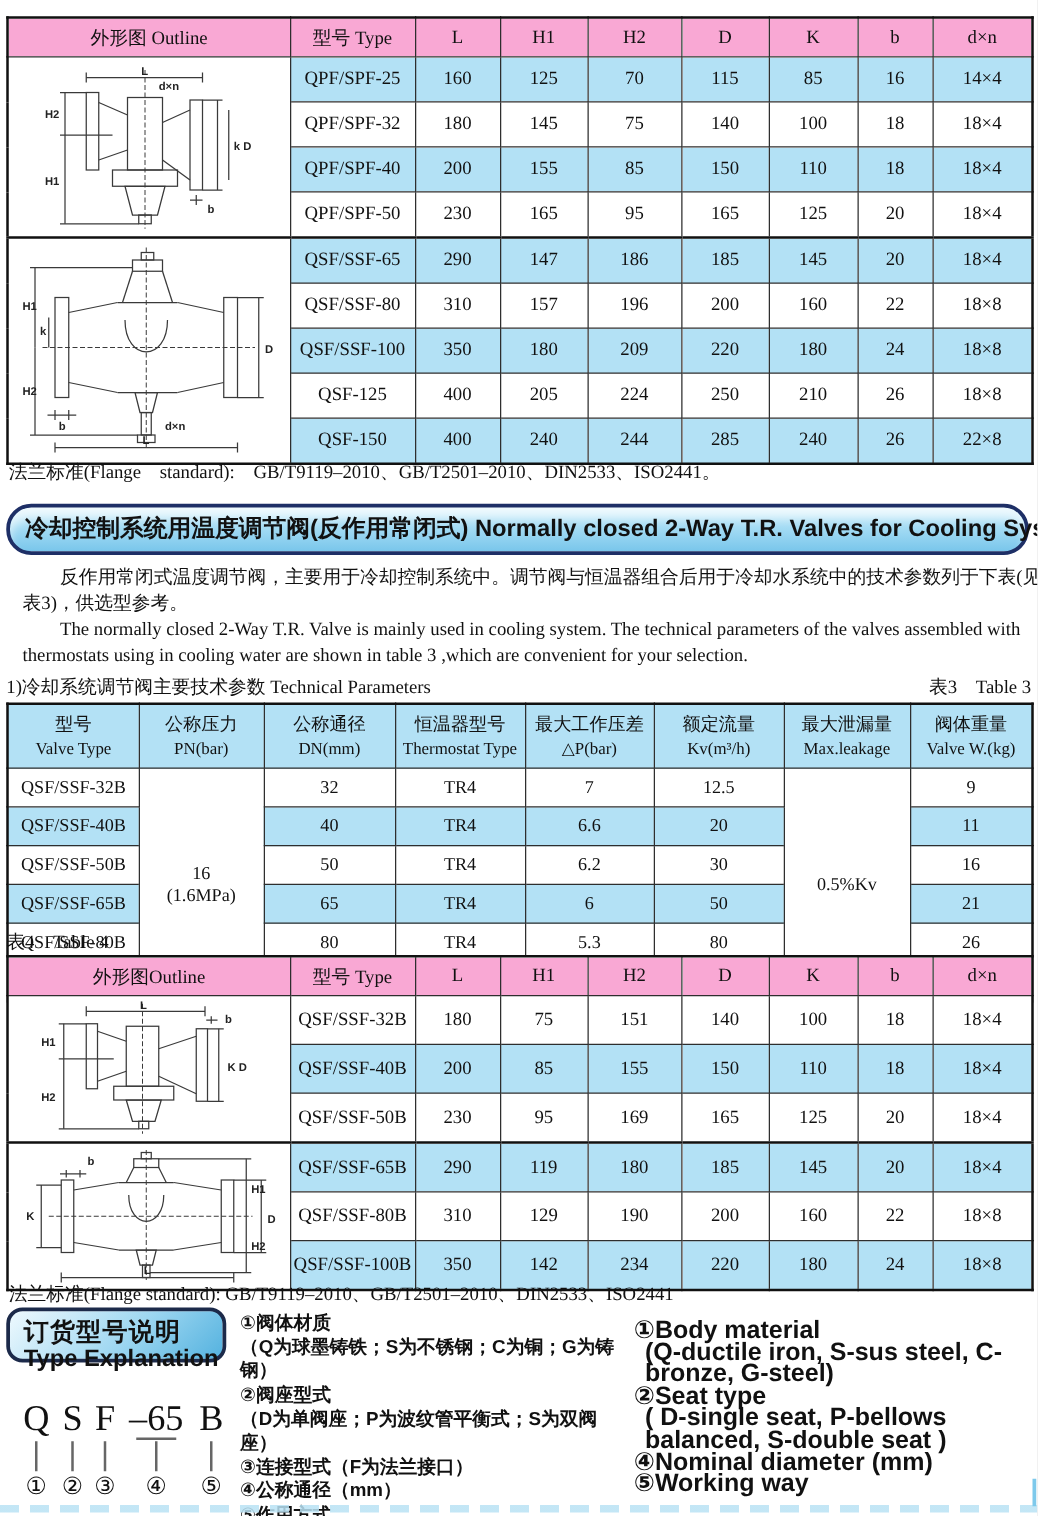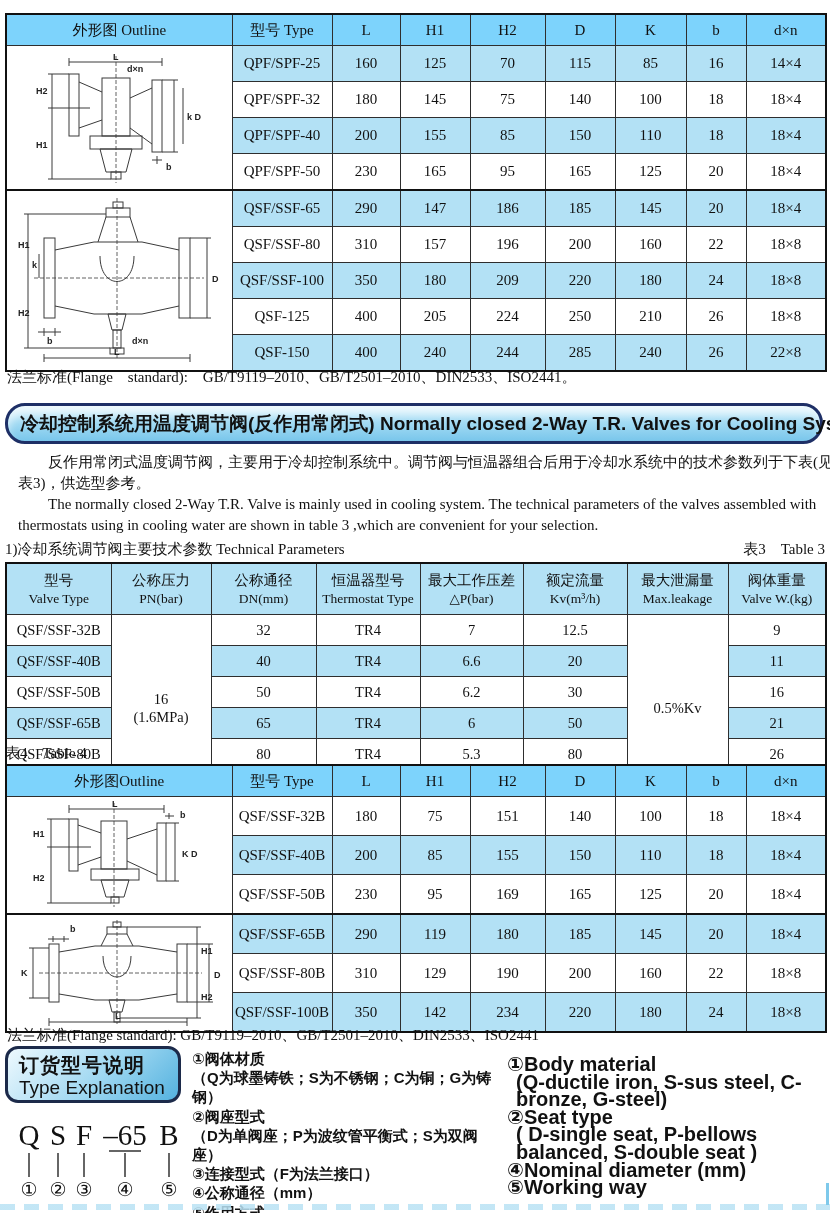--- a/index.html
+++ b/index.html
@@ -3,21 +3,21 @@
 <meta charset="utf-8">
 <style>
   html,body{margin:0;padding:0;background:#e8e8e8;}
   #page{position:relative;width:830px;height:1213px;background:#ffffff;overflow:hidden;
         font-family:"Liberation Serif","DejaVu Serif",serif;color:#111;}
   
   table{border-collapse:collapse;table-layout:fixed;background:#fff;}
   .dimtable{position:absolute;left:5px;width:820px;border:2px solid #111;}
   .dimtable th,.dimtable td{border:1px solid #2e2e2e;text-align:center;vertical-align:middle;
         font-size:15px;font-weight:normal;padding:0;overflow:hidden;}
-  .dimtable thead th{height:30px;background:#7dd3fc;}
+  .dimtable thead th{height:30px;background:#f9a8d4;}
   #t1 tbody td{height:35px;}
   #t4 tbody td{height:38px;}
   tr.b td{background:#b3e1f5;}
   tr.b td.outline, td.outline{background:#fff;}
   tr.sep > td{border-top:2.5px solid #111;}
   td.outline{vertical-align:middle;text-align:center;}
   
   #t3{position:absolute;left:5px;top:562px;width:820px;border:2px solid #111;}
   #t3 th,#t3 td{border:1px solid #2e2e2e;text-align:center;vertical-align:middle;padding:4px;}
   #t3 thead th{height:42px;background:#b3e1f5;font-weight:normal;}
@@ -31,26 +31,26 @@
         border:3px solid #1e2f66;border-radius:20px;
         background:linear-gradient(180deg,#d9f2fc 0%,#a5dcf4 45%,#79c6eb 100%);
         box-shadow:inset 0 8px 8px rgba(255,255,255,.6);
         font-family:"Liberation Sans","DejaVu Sans",sans-serif;font-weight:bold;font-size:19px;
         line-height:35px;white-space:nowrap;padding-left:12px;}
   .intro{position:absolute;left:18px;top:452px;width:821px;font-size:15px;line-height:21px;}
   .intro p{margin:0;text-indent:2em;}
   .secline{position:absolute;left:5px;width:820px;display:flex;justify-content:space-between;
         font-size:15px;white-space:nowrap;}
   
-  .obox{position:absolute;left:5px;top:1046px;width:176px;height:57px;box-sizing:border-box;
+  .obox{position:absolute;left:5px;top:1046px;width:176px;height:44px;box-sizing:border-box;
         border:3px solid #1c2a4a;border-radius:13px;padding:3px 0 0 11px;
         background:linear-gradient(135deg,#eef9fe 0%,#9ed7f1 55%,#54b2df 100%);
         font-family:"Liberation Sans","DejaVu Sans",sans-serif;}
   .obox .l1{font-size:20px;font-weight:bold;letter-spacing:1px;}
-  .obox .l2{font-size:19px;font-weight:normal;margin-top:-2px;}
+  .obox .l2{font-size:19px;font-weight:bold;margin-top:-2px;}
   .code{position:absolute;left:14px;top:1120px;width:180px;font-family:"Liberation Serif","DejaVu Serif",serif;}
   .code-row{display:flex;}
   .cg{text-align:center;}
   .cg .ch{font-size:29px;line-height:30px;}
   .cg .vline{width:1.5px;height:24px;background:#666;margin:3px auto 3px;position:relative;}
   .cg:nth-child(4) .vline::before{content:"";position:absolute;left:-15px;top:-3px;width:32px;height:1.5px;background:#666;}
   .cg .num{font-size:19px;line-height:20px;}
   .w1{width:30px}.w2{width:28px}.w3{width:24px}.w4{width:58px}.w5{width:30px}
   .clist{position:absolute;font-family:"Liberation Sans","DejaVu Sans",sans-serif;font-weight:bold;}
   #cnlist{left:192px;top:1049px;width:312px;font-size:15px;line-height:19.2px;}

